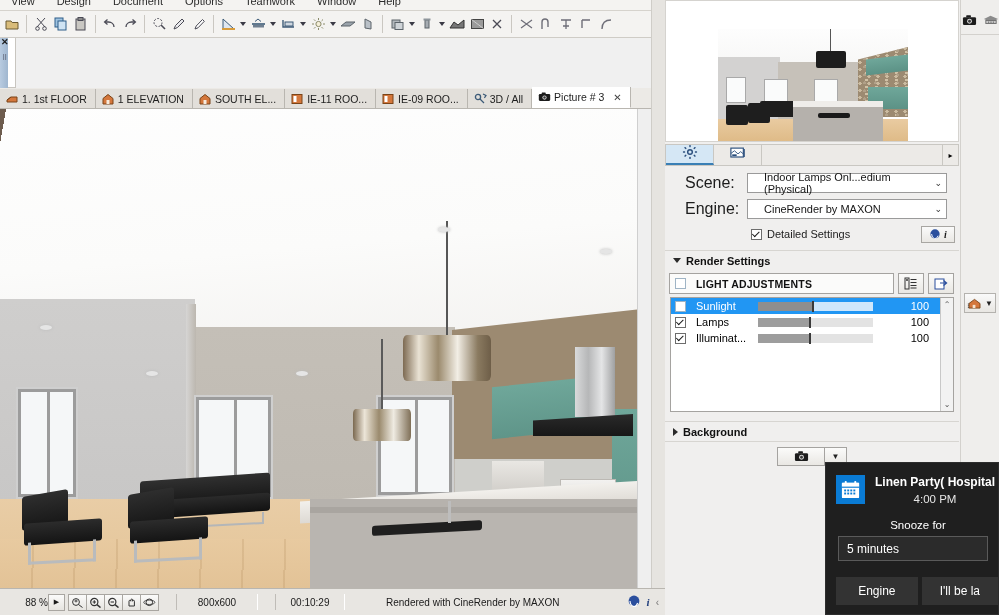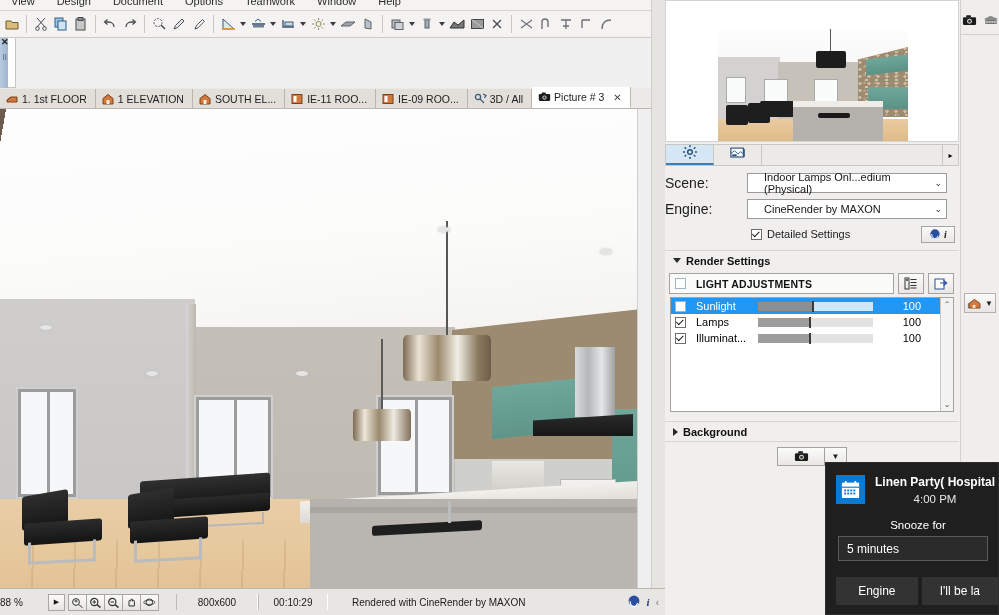--- a/index.html
+++ b/index.html
@@ -210,25 +210,25 @@
     position: absolute; left: 651px; top: 0px; width: 14px; height: 615px;
     background: #e6e4e0; border-left: 1px solid #cfcdc8;
   }
 
   
   .statusbar {
     position: absolute; left: 0; top: 588px; width: 665px; height: 27px;
     background: #e8e6e2; border-top: 1px solid #b9b6b0;
     display: flex; align-items: center; font-size: 10px; color: #1a1a1a;
   }
-  .sb-zoom { width: 48px; text-align: left; }
+  .sb-zoom { width: 48px; text-align: right; }
   .sb-cell {
     height: 16px; display: flex; align-items: center; justify-content: center;
     border-left: 1px solid #bfbcb7; border-right: 1px solid #ffffff;
-    padding: 0 8px; white-space: nowrap;
+    padding: 0 8px; white-space: nowrap; margin-left: 17px;
   }
   .sb-btn {
     width: 19px; height: 17px; display:flex; align-items:center; justify-content:center;
     border: 1px solid #a9a6a1; background: linear-gradient(180deg,#fbfbfa,#e6e4e0);
     margin-right: -1px;
   }
   .sb-arrow { width: 17px; height: 17px; display:flex; align-items:center; justify-content:center;
     border:1px solid #a9a6a1; background: linear-gradient(180deg,#fbfbfa,#e6e4e0); margin-right: 3px;}
 
   
@@ -273,21 +273,21 @@
   }
   .rp-tab.active { background: #d5e7f5; border-bottom: 2px solid #3a7fb5; }
   .rp-tabs-more {
     margin-left: auto; width: 16px; display:flex; align-items:center; justify-content:center;
     border-left: 1px solid #c9c7c2; background:#eceae7;
   }
 
   
   .rp-body { position: absolute; left: 0px; top: 170px; width: 294px; }
   .fldrow { display: flex; align-items: center; height: 26px; }
-  .fldlabel { width: 82px; font-size: 14px; color: #1c1c1c; padding-left: 0; }
+  .fldlabel { width: 82px; font-size: 16px; color: #1c1c1c; padding-left: 20px; }
   .selbox {
     flex: 1; height: 20px; background: #ffffff; border: 1px solid #9a9a9a;
     display: flex; align-items: center; padding: 0 4px 0 16px;
     font-size: 11px; color: #151515; position: relative;
   }
   .selbox .chev { margin-left: auto; font-size: 9px; color: #333; }
 
   .checkrow { display: flex; align-items: center; height: 24px; padding-left: 86px; }
   .chk {
     width: 11px; height: 11px; border: 1px solid #6d6d6d; background: #fff;
@@ -331,21 +331,21 @@
     position: relative; overflow: hidden;
   }
   .la-row { display: flex; align-items: center; height: 16px; padding-left: 4px; font-size: 11px; }
   .la-row.sel { background: #2196f3; color: #fff; }
   .la-name { width: 62px; overflow: hidden; white-space: nowrap; }
   .la-slider { width: 115px; height: 9px; background: #e3e3e3; position: relative; }
   .la-slider .fill { position:absolute; left:0; top:0; bottom:0; background:#9d9d9d; }
   .la-slider .knob { position:absolute; top:-1px; width:2px; height:11px; background:#3a3a3a; }
   .la-row.sel .la-slider { background:#cfe7fb; }
   .la-row.sel .la-slider .fill { background:#8e8e8e; }
-  .la-val { margin-left: auto; margin-right: 32px; font-size: 11px; }
+  .la-val { margin-left: auto; margin-right: 24px; font-size: 11px; }
   .la-vscroll {
     position: absolute; right: 0; top: 0; bottom: 0; width: 13px;
     background: #f2f2f2; border-left: 1px solid #c8c8c8;
   }
   .la-vs-up {
     position:absolute; top:0; left:0; right:0; height:13px;
     display:flex; align-items:center; justify-content:center; font-size:8px; color:#555;
   }
   .la-vs-dn {
     position:absolute; bottom:0; left:0; right:0; height:13px;

